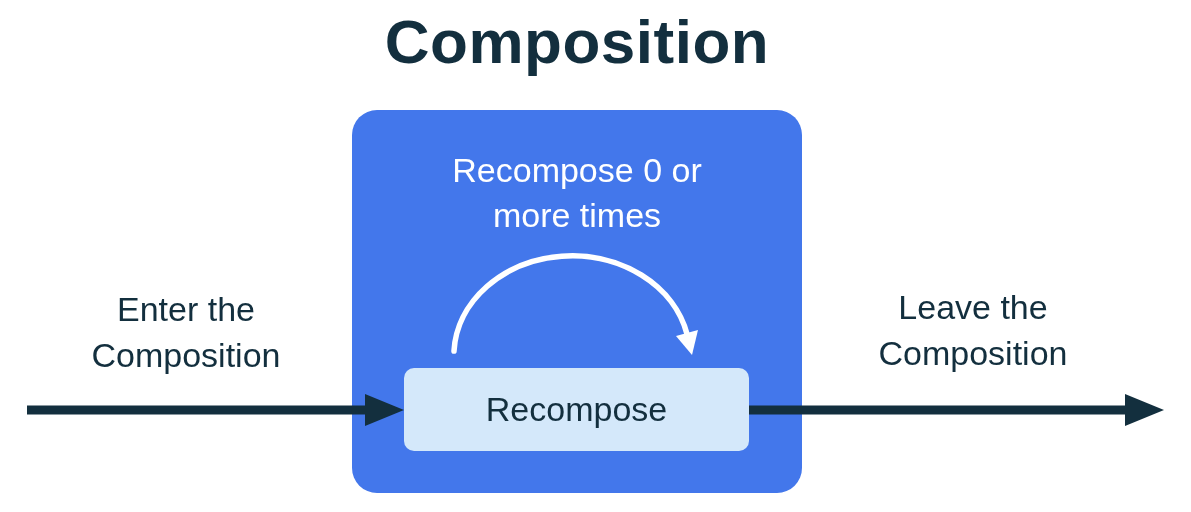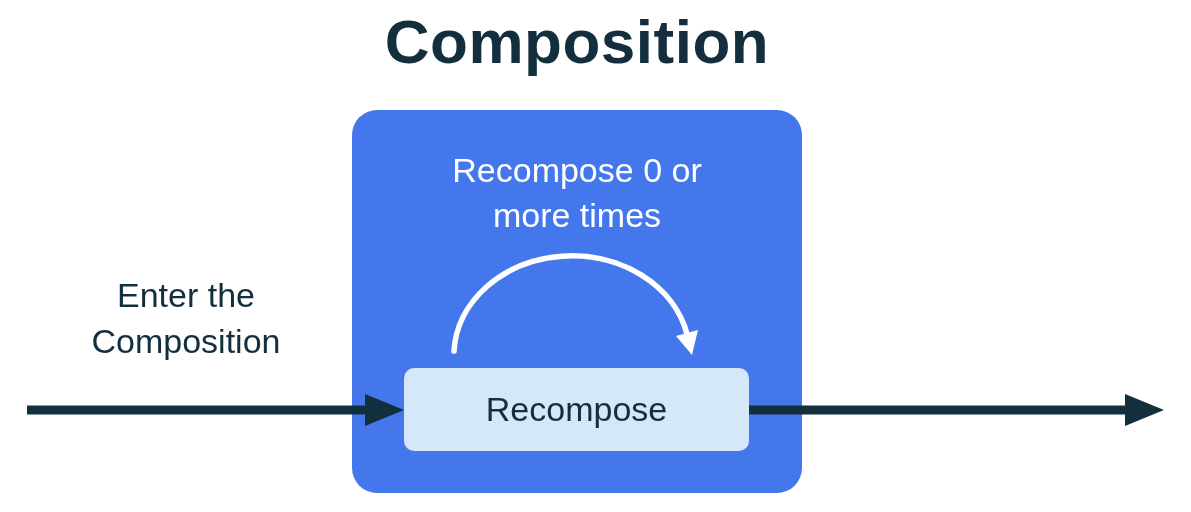--- a/index.html
+++ b/index.html
@@ -63,21 +63,21 @@
     color: #132f3e;
   }
   .side-label {
     position: absolute;
     width: 240px;
     text-align: center;
     font-size: 34px;
     line-height: 46px;
     color: #132f3e;
   }
-  .enter-label { left: 66px;  top: 272px; text-align: center; }
+  .enter-label { left: 66px;  top: 286px; text-align: center; }
   .leave-label { left: 853px; top: 284px; }
   .arrow-layer {
     position: absolute;
     left: 0;
     top: 0;
     width: 1191px;
     height: 512px;
     pointer-events: none;
   }
 </style>
@@ -109,14 +109,15 @@
       <polygon points="676,336 698,330 692,355" fill="#ffffff"></polygon>
     </g>
   </svg>
 
   <div class="composable-box">
     <span class="composable-label">Recompose</span>
   </div>
 
   <div class="side-label enter-label">Enter the Composition</div>
 
+  <div class="side-label leave-label">Leave the Composition</div>
 
 </div>
 
 </body></html>

